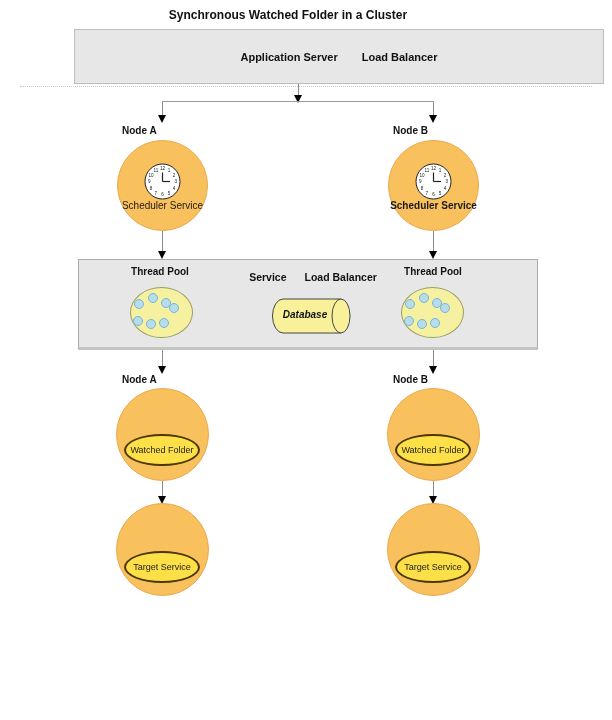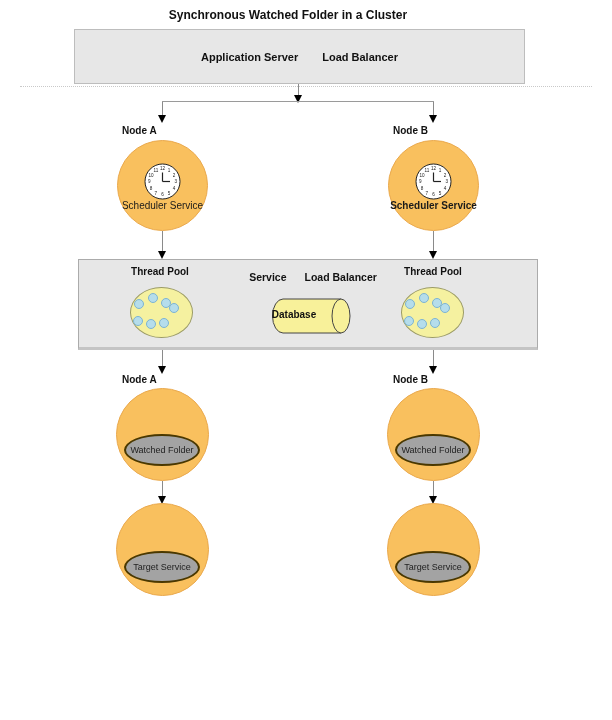--- a/index.html
+++ b/index.html
@@ -3,21 +3,21 @@
 <meta charset="utf-8">
 <style>
   html,body{margin:0;padding:0;background:#fff;}
   #canvas{
     position:relative;width:612px;height:720px;background:#fff;overflow:hidden;
     font-family:"Liberation Sans",sans-serif;color:#111;
   }
   .abs{position:absolute;}
   #title{left:138px;top:8px;width:300px;font-size:12px;font-weight:bold;text-align:center;}
   #app-box{
-    left:74px;top:29px;width:451px;height:55px;
+    left:74px;top:29px;width:530px;height:55px;
     background:var(--band-fill,#E8E8E8);border:1px solid #bdbdbd;
     display:flex;align-items:center;justify-content:center;gap:24px;
     font-size:11px;font-weight:bold;box-sizing:border-box;
   }
   .dotted{left:20px;top:86px;width:572px;height:0;border-top:1px dotted #c9c9c9;}
   .vl{position:absolute;width:1px;background:#8a8a8a;}
   .hl{position:absolute;height:1px;background:#9a9a9a;}
   .ah{position:absolute;width:0;height:0;border-left:4px solid transparent;border-right:4px solid transparent;border-top:8px solid #000;}
   .node-label{width:80px;font-size:10px;font-weight:bold;text-align:left;}
   .circle{
@@ -37,23 +37,23 @@
   .pool-label{width:80px;font-size:10px;font-weight:bold;text-align:center;}
   .pool{
     width:63px;height:51px;border-radius:50%;
     background:var(--pool-fill,#F5F1A0);border:1px solid #9b9b66;box-sizing:border-box;
   }
   .dot{
     position:absolute;width:10px;height:10px;border-radius:50%;
     background:var(--dot-fill,#B5DDEB);border:1px solid #7db4d2;box-sizing:border-box;
   }
   #quartz-row{left:238px;top:271px;width:150px;display:flex;justify-content:center;gap:18px;font-size:10.5px;font-weight:bold;}
-  #db-label{left:261px;top:309px;width:66px;font-size:10px;font-weight:bold;text-align:center;}
+  #db-label{left:272px;top:309px;width:66px;font-size:10px;font-weight:bold;text-align:center;font-style:italic;}
   .white-ellipse{
-    width:76px;height:32px;border-radius:50%;background:#a3a3a3;
+    width:76px;height:32px;border-radius:50%;background:#fde047;
     border:2px solid #4a3800;box-sizing:border-box;
     display:flex;align-items:center;justify-content:center;
     font-size:9px;color:#222;
   }
 </style>
 </head>
 <body>
 
 <div id="canvas">
 

